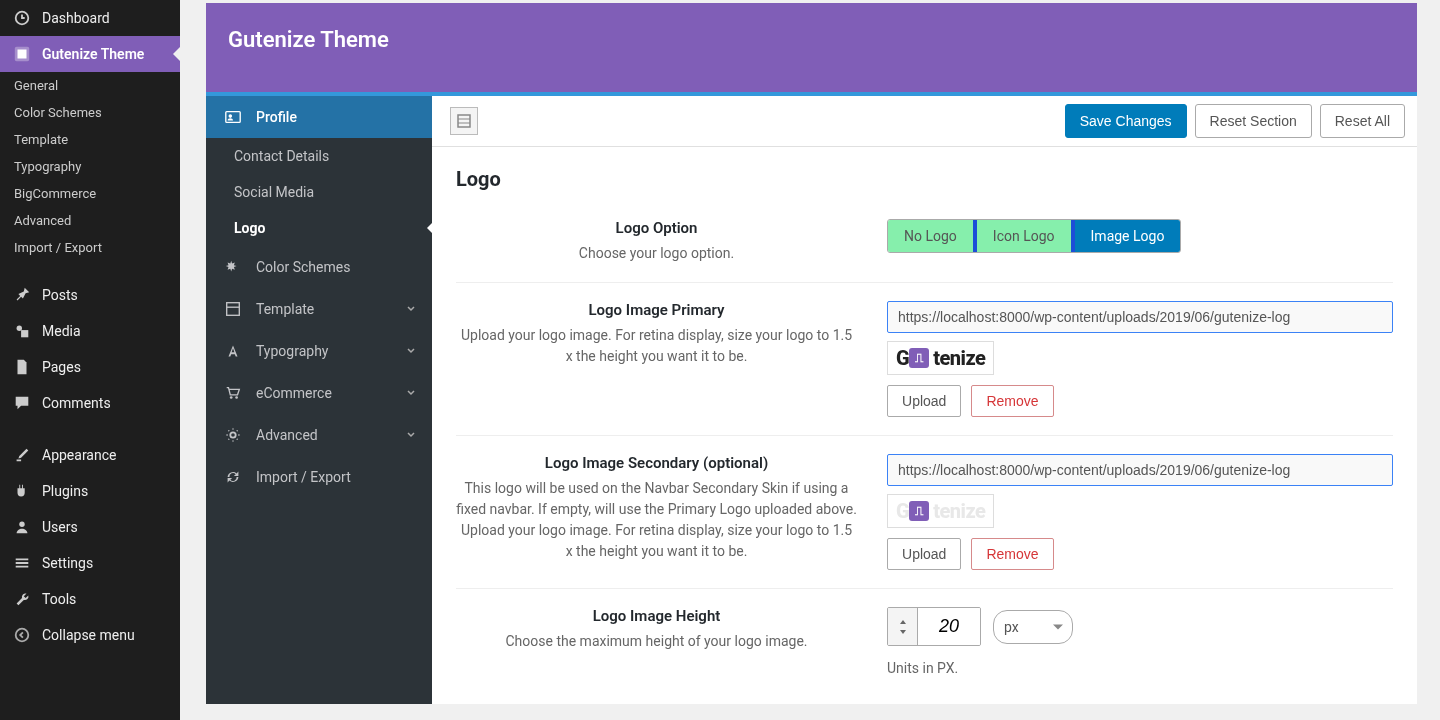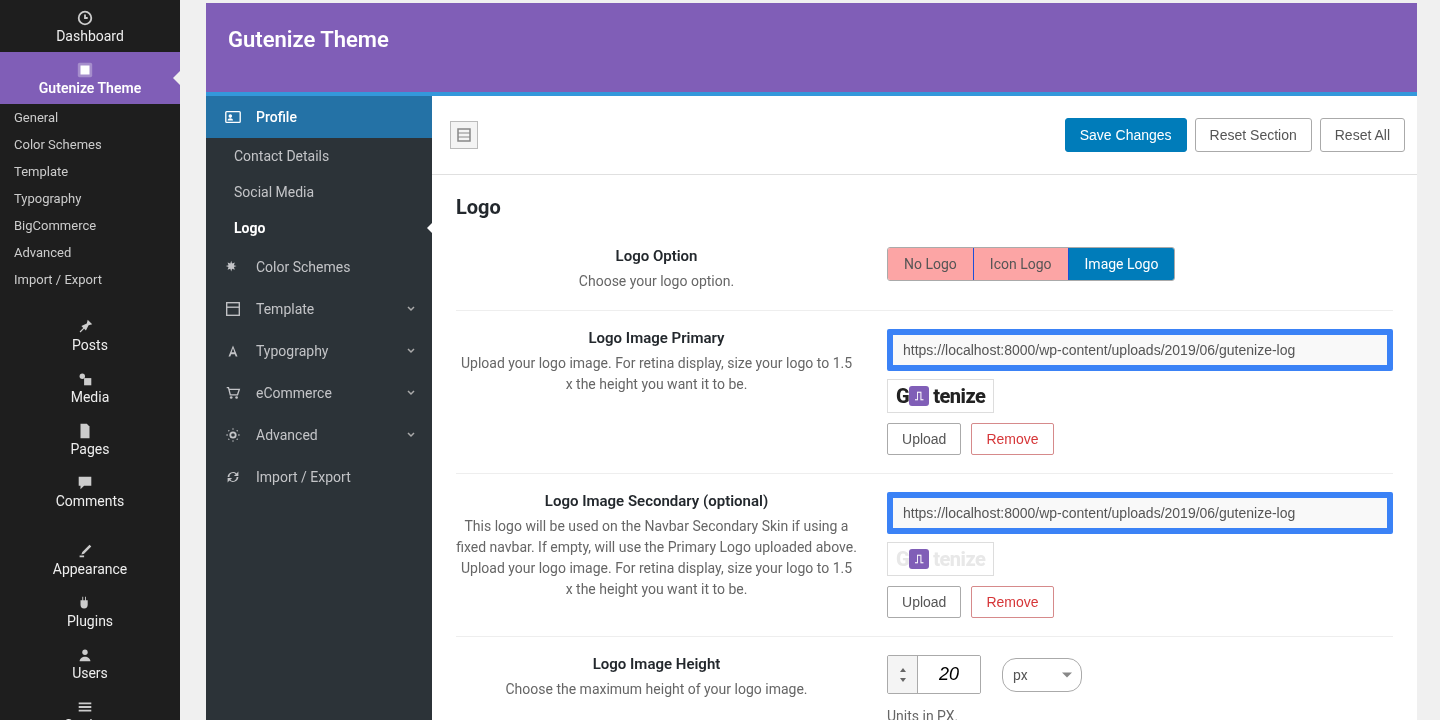--- a/index.html
+++ b/index.html
@@ -1,19 +1,19 @@
 <!DOCTYPE html>
 <html><head>
 <meta charset="utf-8">
 <style>
 * { box-sizing: border-box; margin: 0; padding: 0; }
 body { font-family: -apple-system, BlinkMacSystemFont, "Segoe UI", Roboto, sans-serif; font-size: 13px; color: #23282d; background: #f0f0f0; }
 .app { display: flex; min-height: 720px; }
 .sidebar-main { width: 180px; background: #1e1e1e; color: #f0f0f0; display: flex; flex-direction: column; }
-.sidebar-main .item { display: flex; align-items: center; padding: 8px 12px; color: #eee; cursor: pointer; font-size: 14px; position: relative; flex-direction: column; }
+.sidebar-main .item { display: flex; align-items: center; padding: 8px 12px; color: #eee; cursor: pointer; font-size: 14px; position: relative; }
 .sidebar-main .item.top { background: #1e1e1e; }
 .sidebar-main .item.active { background: #805eb7; color: #fff; font-weight: 600; }
 .sidebar-main .item.active::after { content: ""; position: absolute; right: -1px; top: 50%; transform: translateY(-50%); width: 0; height: 0; border-top: 8px solid transparent; border-bottom: 8px solid transparent; border-right: 8px solid #f0f0f0; }
 .sidebar-main .sub { padding: 6px 12px 6px 14px; font-size: 13px; color: #ccc; cursor: pointer; }
 .sidebar-main .icon { width: 20px; height: 20px; margin-right: 10px; display: flex; align-items: center; justify-content: center; fill: #ccc; }
 .sidebar-main .item.active .icon { fill: #fff; }
 .sidebar-main .sep { height: 16px; }
 .content-wrap { flex: 1; background: #f0f0f0; padding: 3px 23px 0 26px; }
 .content-inner { background: transparent; }
 .banner { background: #805eb7; color: #fff; padding: 24px 22px 40px; }
@@ -23,51 +23,51 @@
 .sidebar-sub { width: 226px; background: #2c3338; color: #fff; min-height: 590px; }
 .sidebar-sub .tab { display: flex; align-items: center; padding: 12px 16px; color: #c3c4c7; cursor: pointer; font-size: 14px; position: relative; }
 .sidebar-sub .tab.active { background: #2472a6; color: #fff; font-weight: 500; }
 .sidebar-sub .tab .icon { width: 22px; margin-right: 12px; display: flex; align-items: center; justify-content: center; fill: #c3c4c7; }
 .sidebar-sub .tab.active .icon { fill: #fff; }
 .sidebar-sub .tab .chev { margin-left: auto; width: 10px; height: 10px; }
 .sidebar-sub .subtab { padding: 10px 16px 10px 28px; color: #c3c4c7; cursor: pointer; font-size: 14px; position: relative; }
 .sidebar-sub .subtab.active { color: #fff; font-weight: 700; }
 .sidebar-sub .subtab.active::after { content: ""; position: absolute; right: -1px; top: 50%; transform: translateY(-50%); width: 0; height: 0; border-top: 6px solid transparent; border-bottom: 6px solid transparent; border-right: 6px solid #fff; }
 .main { flex: 1; background: #fff; }
-.toolbar { display: flex; align-items: center; padding: 22px 12px; border-bottom: 1px solid #e0e0e0; background: #fff; }
+.toolbar { display: flex; align-items: center; padding: 8px 12px; border-bottom: 1px solid #e0e0e0; background: #fff; }
 .toolbar .iconbtn { width: 28px; height: 28px; border: 1px solid #bbb; display: flex; align-items: center; justify-content: center; margin-left: 6px; background: #f4f4f4; }
 .toolbar .spacer { flex: 1; }
 .btn { border: 1px solid #007cba; background: #007cba; color: #fff; padding: 8px 14px; font-size: 14px; border-radius: 3px; cursor: pointer; }
 .btn.ghost { background: #fff; color: #555; border: 1px solid #aaa; }
 .toolbar .btn { margin-left: 8px; }
 .section { padding: 20px 24px 10px; }
 .section h2 { font-size: 20px; font-weight: 700; margin-bottom: 10px; }
 .row { display: flex; padding: 18px 0; border-top: 1px solid #eee; }
 .row:first-of-type { border-top: none; }
 .row .left { width: 46%; padding-right: 30px; text-align: center; }
 .row .left .label { font-size: 15px; font-weight: 600; margin-bottom: 6px; }
 .row .left .desc { font-size: 14px; color: #666; line-height: 1.5; }
 .row .right { flex: 1; }
 .btngroup { display: inline-flex; border: 1px solid #aaa; border-radius: 3px; overflow: hidden; }
-.btngroup .opt { padding: 8px 16px; font-size: 14px; color: #555; border-right: 1px solid #1d4ed8; cursor: pointer; background: #fca5a5; }
+.btngroup .opt { padding: 8px 16px; font-size: 14px; color: #555; border-right: 4px solid #1d4ed8; cursor: pointer; background: #86efac; }
 .btngroup .opt:last-child { border-right: none; }
 .btngroup .opt.selected { background: #007cba; color: #fff; }
-.textinput { width: 100%; padding: 7px 10px; border: 6px solid #3b82f6; font-size: 14px; color: #555; background: #f9f9f9; border-radius: 2px; }
+.textinput { width: 100%; padding: 7px 10px; border: 1px solid #3b82f6; font-size: 14px; color: #555; background: #f9f9f9; border-radius: 2px; }
 .preview { margin-top: 8px; border: 1px solid #ddd; display: inline-flex; align-items: center; padding: 4px 8px; background: #fff; }
 .preview.light .logotext { color: #e8e8e8; }
 .preview .logobadge { width: 20px; height: 20px; background: #805eb7; border-radius: 3px; margin-right: 4px; display: inline-flex; align-items: center; justify-content: center; color: #fff; font-size: 12px; font-weight: 700; }
 .preview .logotext { font-size: 20px; font-weight: 800; color: #222; letter-spacing: -0.5px; }
 .actions { margin-top: 10px; display: flex; gap: 10px; }
 .smallbtn { padding: 7px 14px; border: 1px solid #aaa; background: #fff; color: #555; font-size: 14px; border-radius: 2px; cursor: pointer; }
 .smallbtn.danger { color: #d63638; border-color: #d68a8b; }
 .num-control { display: flex; gap: 12px; align-items: center; }
 .num-wrap { display: flex; border: 1px solid #aaa; border-radius: 2px; overflow: hidden; }
 .num-wrap .arrow { width: 30px; display: flex; align-items: center; justify-content: center; border-right: 1px solid #aaa; background: #f4f4f4; }
 .num-wrap input { width: 62px; border: none; padding: 8px 4px; text-align: center; font-size: 18px; font-style: italic; }
-.select-wrap { border: 1px solid #aaa; border-radius: 14px; padding: 8px 28px 8px 10px; position: relative; font-size: 14px; color: #555; background: #fff; min-width: 80px; margin-left: 9px; }
+.select-wrap { border: 1px solid #aaa; border-radius: 14px; padding: 8px 28px 8px 10px; position: relative; font-size: 14px; color: #555; background: #fff; min-width: 80px; }
 .select-wrap::after { content: ""; position: absolute; right: 9px; top: 50%; transform: translateY(-50%); width: 0; height: 0; border-left: 5px solid transparent; border-right: 5px solid transparent; border-top: 5px solid #888; }
 .note { margin-top: 14px; font-size: 14px; color: #666; }
 svg { display: block; }
 </style>
 </head>
 <body>
 
 <div class="app">
   <div class="sidebar-main">
     <div class="item top">

